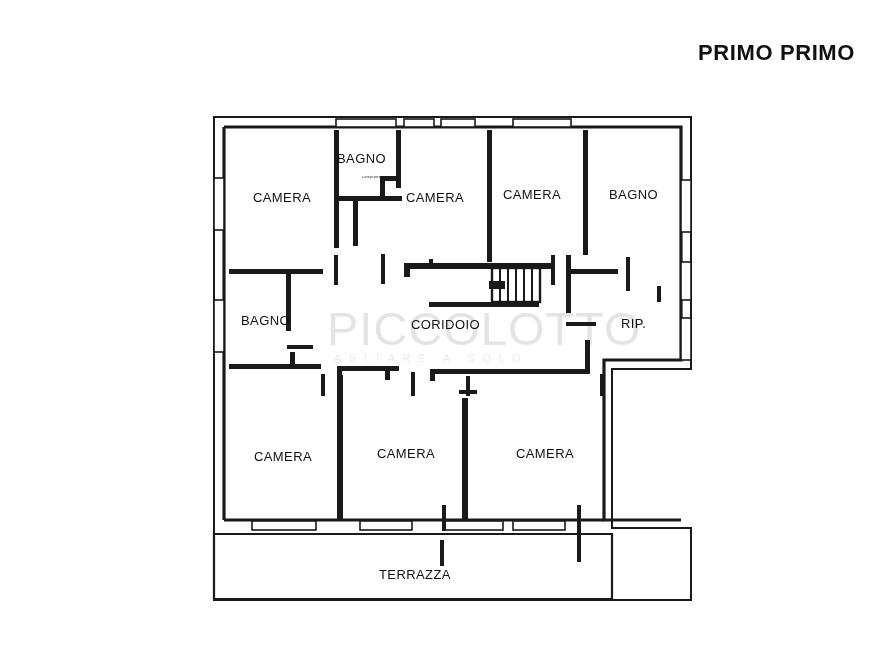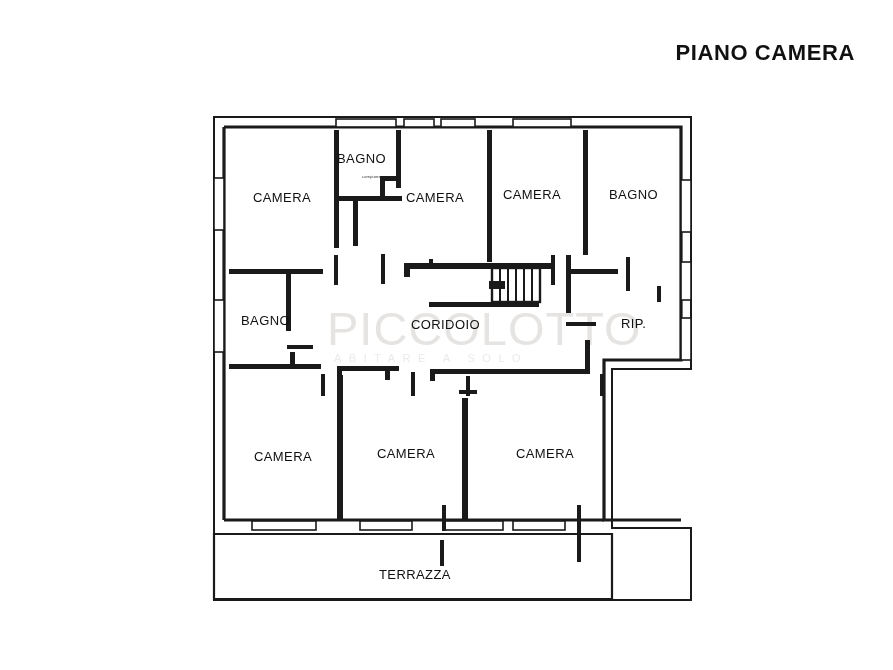--- a/index.html
+++ b/index.html
@@ -75,21 +75,21 @@
     font-size: 4px;
     fill: #333;
     letter-spacing: 0.2px;
   }
 </style>
 </head>
 <body>
 
 <div id="plan-root">
 
-  <div id="plan-title">PIANO CAMERA</div>
+  <div id="plan-title">PRIMO PRIMO</div>
 
   <div id="drawing-area">
     <svg class="plan-svg" viewBox="0 0 893 670" xmlns="http://www.w3.org/2000/svg">
 
       <g>
         <text class="watermark-main" x="327" y="345">PICCOLOTTO</text>
         <text class="watermark-sub" x="334" y="362">ABITARE A SOLO</text>
       </g>
 
       <g fill="none" stroke="#1a1a1a" stroke-width="2.2">

